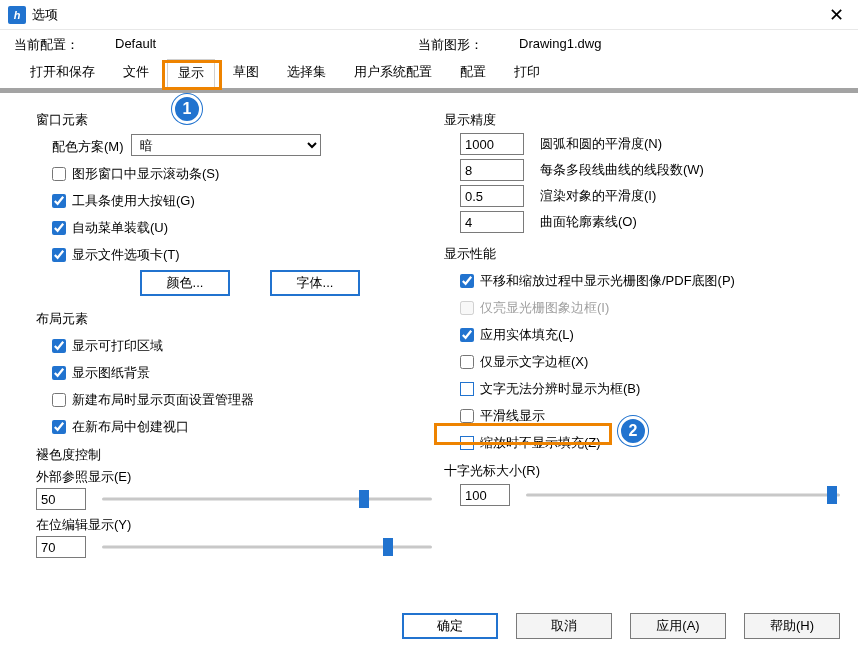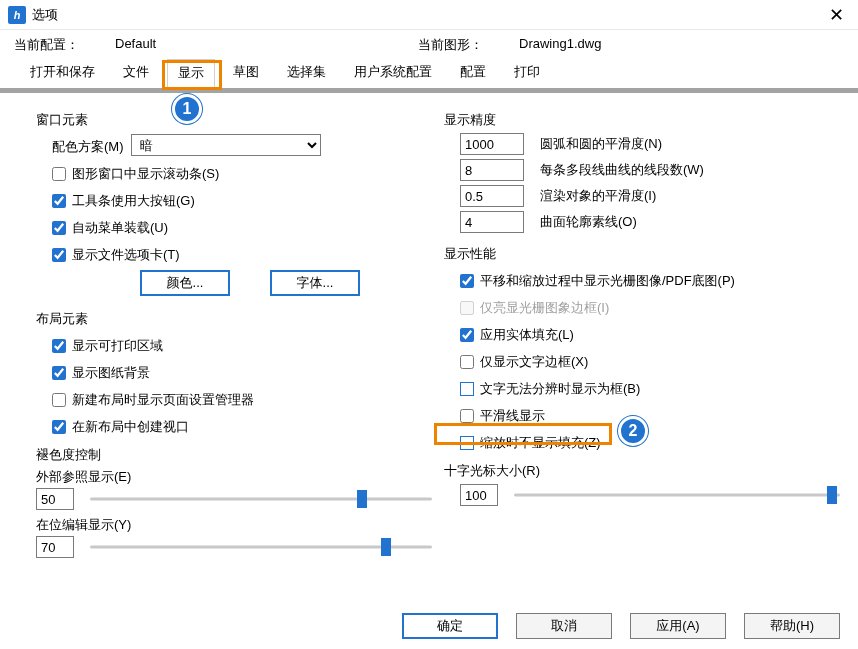--- a/index.html
+++ b/index.html
@@ -122,21 +122,21 @@
     cursor: pointer;
     min-width: 90px;
   }
   .btn.blue-border { border: 2px solid #2173cf; background: #fff; }
   .btn-row { display: flex; gap: 40px; padding-left: 88px; margin-top: 6px; }
   .precision-row {
     display: flex; align-items: center; gap: 16px; margin: 4px 0;
   }
   .precision-row input { width: 64px; }
   .slider-wrap { display: flex; align-items: center; gap: 0; margin: 2px 0 6px 0; }
-  .slider-wrap input[type="text"] { width: 38px; margin-right: 16px; }
+  .slider-wrap input[type="text"] { width: 50px; margin-right: 16px; }
   .slider {
     position: relative;
     height: 22px;
     flex: 1;
   }
   .slider .track {
     position: absolute;
     top: 50%; left: 0; right: 0;
     height: 3px;
     background: #c8c8c8;

